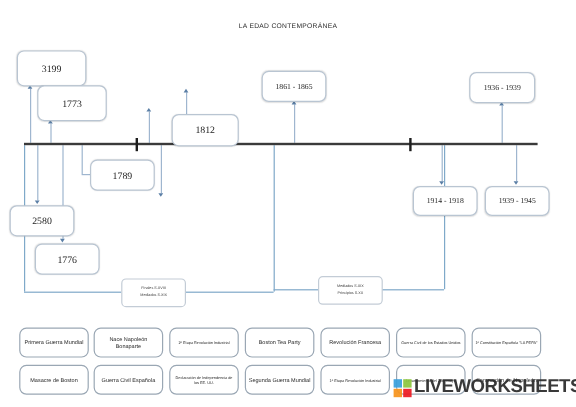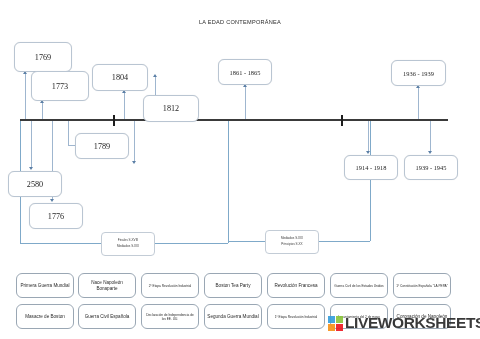--- a/index.html
+++ b/index.html
@@ -160,23 +160,22 @@
 
   <div class="hline blue" style="left:228px;top:241px;width:37px;"></div>
 
   <div class="hline blue" style="left:317px;top:241px;width:53px;"></div>
   <div class="vline blue" style="left:370px;top:121px;height:120px;"></div>
 
   <div class="axis"></div>
   <div class="tick" style="left:113px;"></div>
   <div class="tick" style="left:341px;"></div>
 
-  <div class="dbox" style="left:14px;top:42px;width:56px;height:28px;">1769</div>
+  <div class="dbox" style="left:14px;top:42px;width:56px;height:28px;">3199</div>
   <div class="dbox" style="left:31px;top:71px;width:56px;height:28px;">1773</div>
-  <div class="dbox" style="left:92px;top:64px;width:54px;height:25px;">1804</div>
   <div class="dbox" style="left:143px;top:48px;width:54px;height:25px;margin-top:47px;">1812</div>
   <div class="dbox" style="left:218px;top:59px;width:52px;height:24px;font-size:6.4px;">1861 - 1865</div>
   <div class="dbox" style="left:391px;top:60px;width:53px;height:24px;font-size:6.4px;">1936 - 1939</div>
   <div class="dbox" style="left:75px;top:133px;width:52px;height:24px;">1789</div>
   <div class="dbox" style="left:8px;top:171px;width:52px;height:24px;">2580</div>
   <div class="dbox" style="left:29px;top:203px;width:52px;height:24px;">1776</div>
   <div class="dbox" style="left:344px;top:155px;width:52px;height:23px;font-size:6.4px;">1914 - 1918</div>
   <div class="dbox" style="left:404px;top:155px;width:52px;height:23px;font-size:6.4px;">1939 - 1945</div>
 
   <div class="pbox" style="left:101px;top:232px;width:52px;height:22px;">

